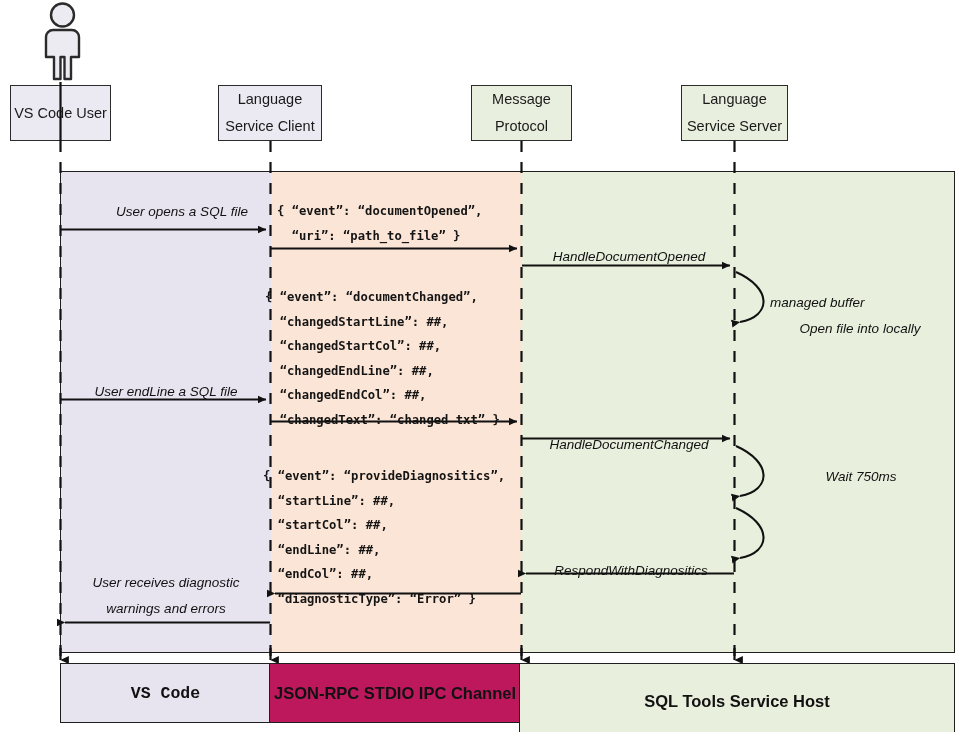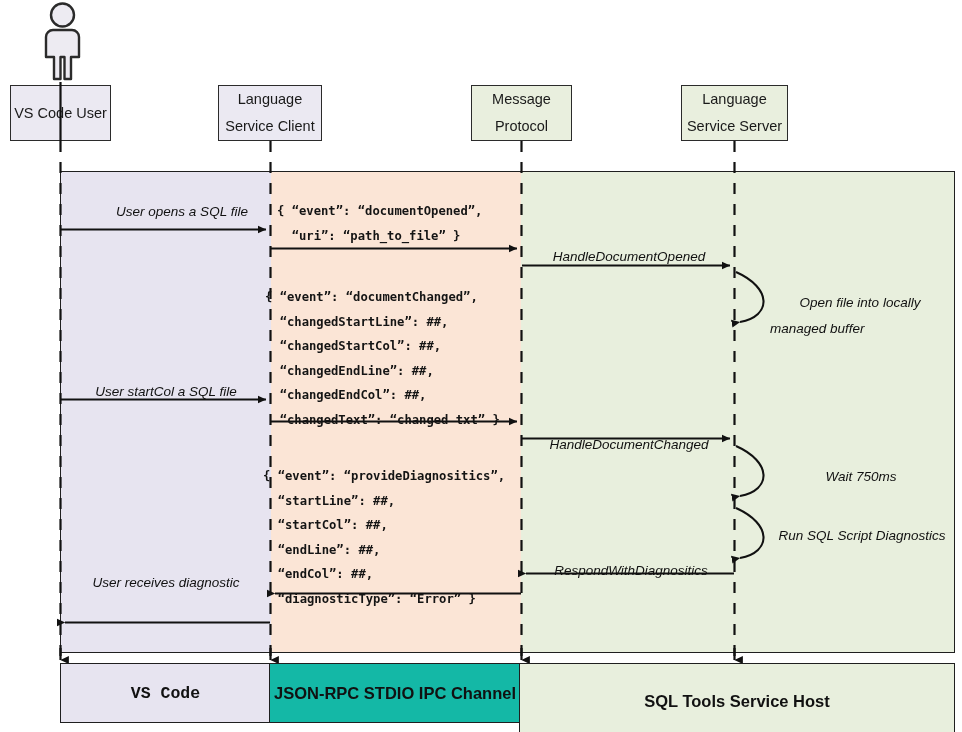--- a/index.html
+++ b/index.html
@@ -61,21 +61,21 @@
     border: 1.8px solid #1f1f1f;
     display: flex;
     align-items: center;
     justify-content: center;
     font-weight: bold;
     font-size: 16.5px;
     color: #111;
     white-space: nowrap;
   }
   .foot-lav { background: #E7E4F0; font-family: Liberation Mono, monospace; }
-  .foot-peach { background: #14b8a6; }
+  .foot-peach { background: #be185d; }
   .foot-green { background: #E8EFDD; }
 
   
   .msg-label {
     position: absolute;
     font-style: italic;
     font-size: 13.5px;
     color: #111;
     text-align: center;
     line-height: 1.95;
@@ -190,43 +190,43 @@
 
     <g stroke="#111" stroke-width="2.1" fill="none">
       <path d="M736,272 C772,288 772,316 740,322" marker-end="url(#ahl)"></path>
       <path d="M736,446 C772,462 772,490 740,496" marker-end="url(#ahl)"></path>
       <path d="M736,508 C772,524 772,552 740,558" marker-end="url(#ahl)"></path>
     </g>
   </svg>
 
   <div class="msg-label" style="left:82px; top:199px; width:200px;">User opens a SQL file</div>
 
-  <div class="msg-label" style="left:66px; top:379px; width:200px;">User startCol a SQL file</div>
+  <div class="msg-label" style="left:66px; top:379px; width:200px;">User endLine a SQL file</div>
 
   <div class="msg-label" style="left:64px; top:570px; width:204px;">
     <div>User receives diagnostic</div>
+    <div>warnings and errors</div>
   </div>
 
   <div class="msg-label" style="left:527px; top:244px; width:204px;">HandleDocumentOpened</div>
 
   <div class="msg-label" style="left:527px; top:432px; width:204px;">HandleDocumentChanged</div>
 
   <div class="msg-label" style="left:527px; top:558px; width:208px;">RespondWithDiagnositics</div>
 
   <div class="note-label" style="left:770px; top:290px; width:180px; text-align:center;">
+    <div style="text-align:left;">managed buffer</div>
     <div>Open file into locally</div>
-    <div style="text-align:left;">managed buffer</div>
   </div>
 
   <div class="note-label" style="left:768px; top:464px; width:186px; text-align:center;">
     <div>Wait 750ms</div>
   </div>
 
   <div class="note-label" style="left:764px; top:523px; width:196px; text-align:center;">
-    <div>Run SQL Script Diagnostics</div>
   </div>
 
   <div class="json-block" style="left:265px; top:199px;margin-left:12px;">{ “event”: “documentOpened”,
   “uri”: “path_to_file” }</div>
 
   <div class="json-block" style="left:265px; top:285px;">{ “event”: “documentChanged”,
   “changedStartLine”: ##,
   “changedStartCol”: ##,
   “changedEndLine”: ##,
   “changedEndCol”: ##,

